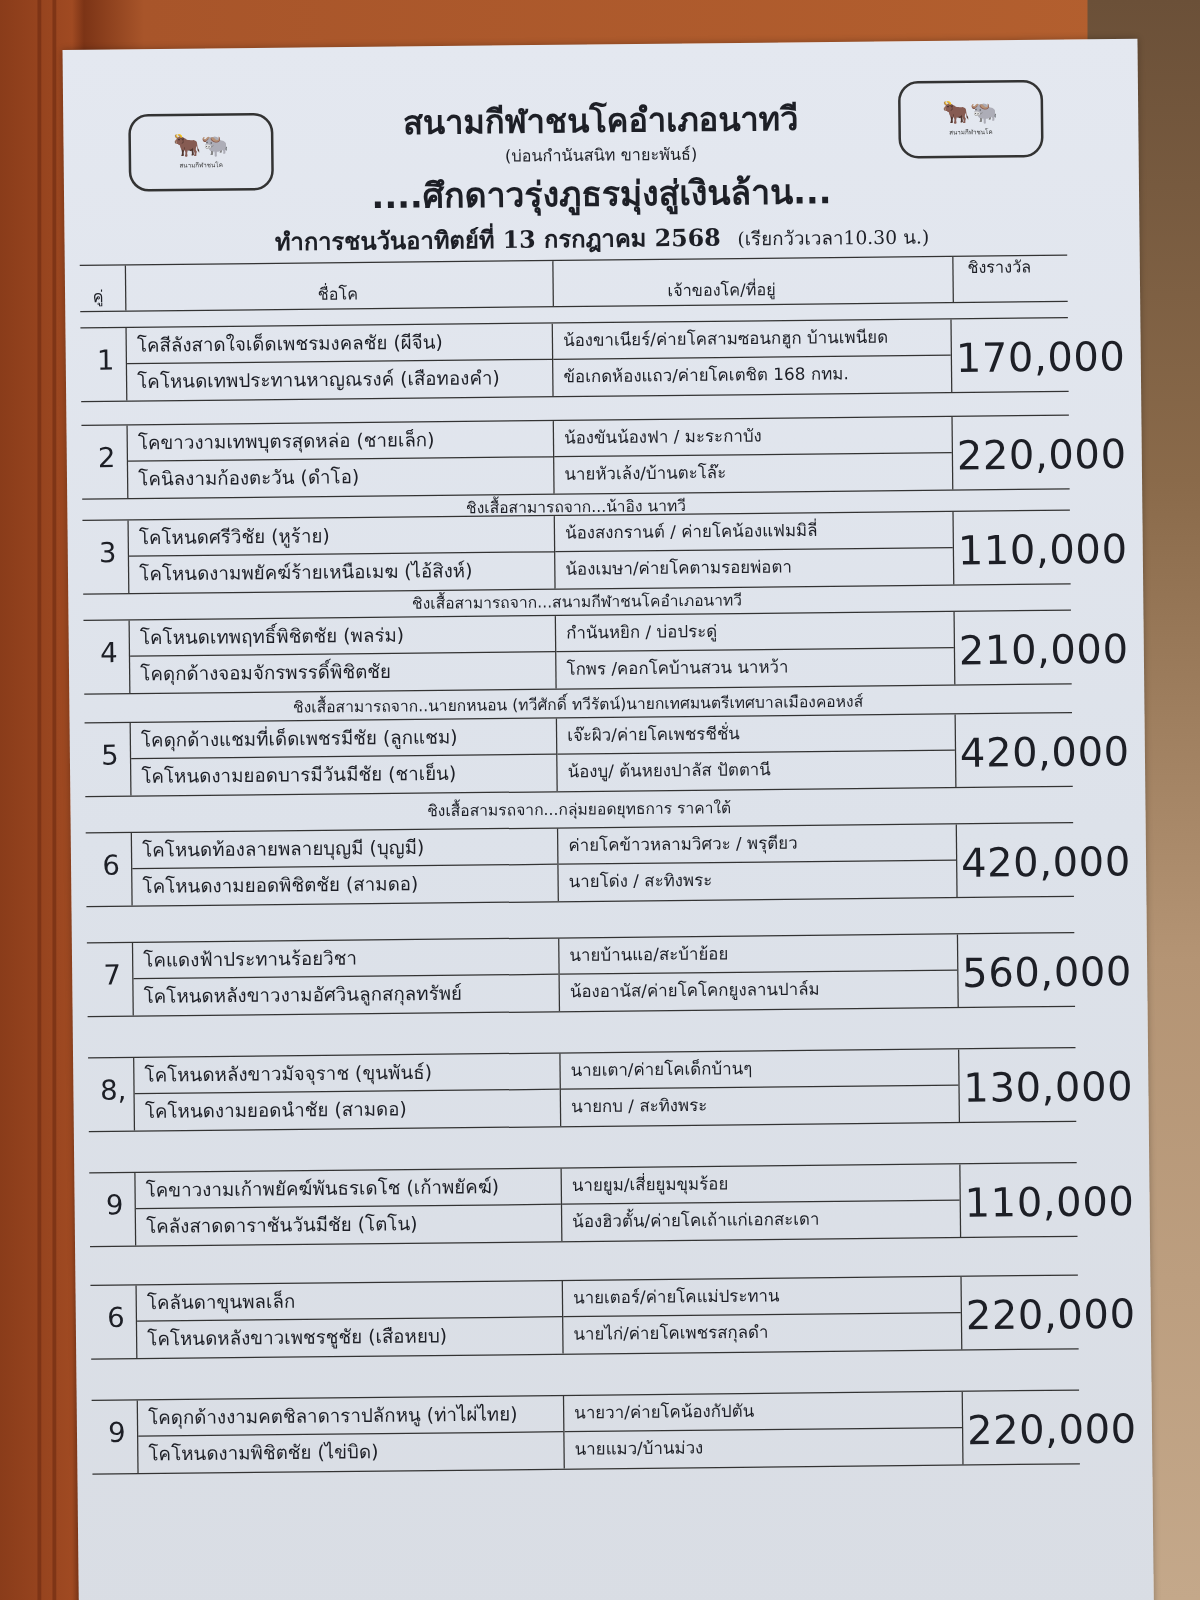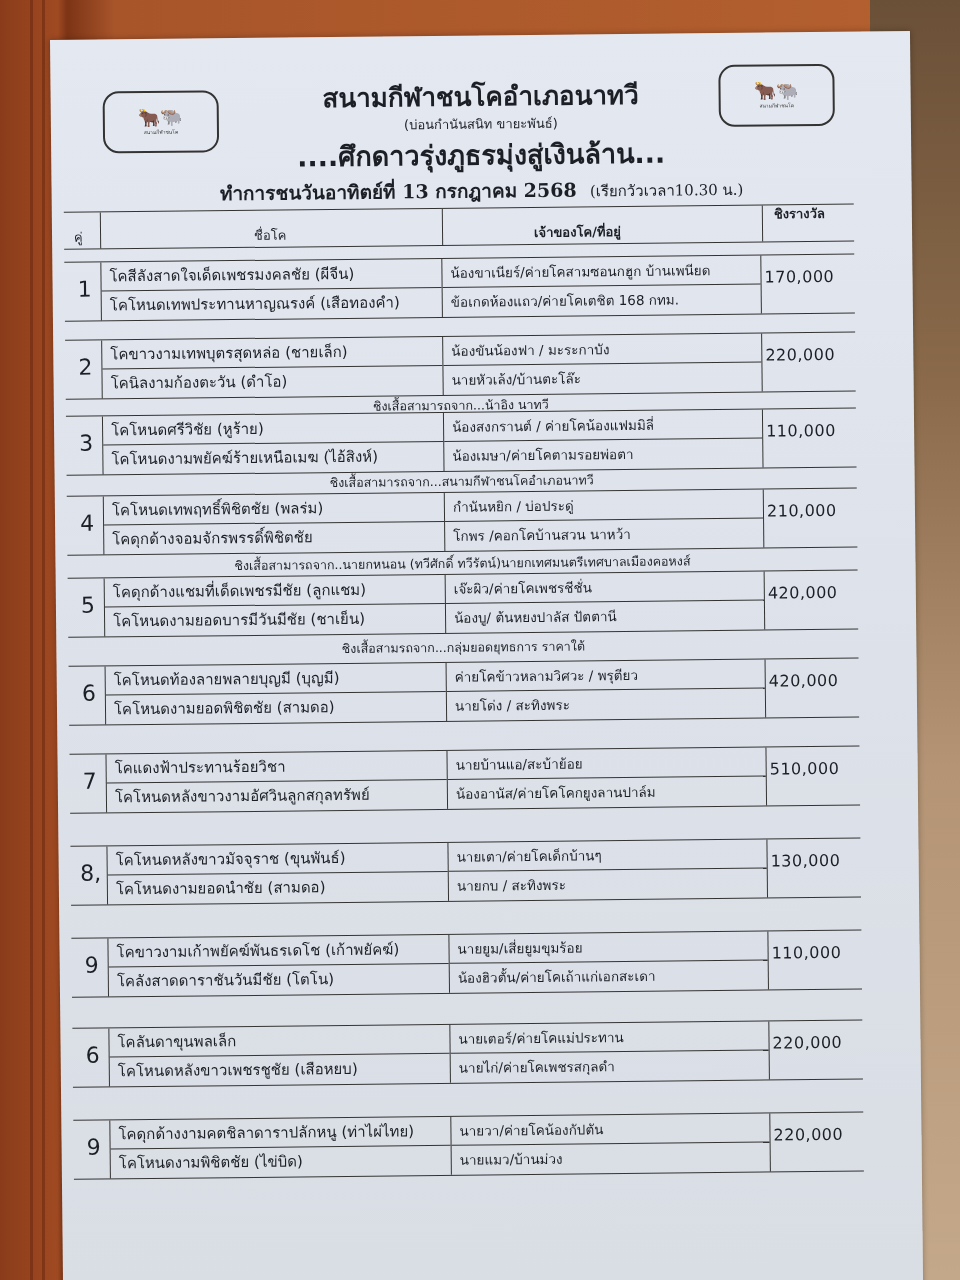--- a/index.html
+++ b/index.html
@@ -38,22 +38,22 @@
     .t4 .call { font-size: 15px; font-weight: normal; }
 
     .header-row {
       position: absolute; left: 12px; top: 172px; width: 790px; height: 36px;
       border-top: 1.5px solid #333; border-bottom: 1.5px solid #333;
       font-size: 13px;
     }
     .header-row span { position: absolute; top: 14px; }
     .h-pair { left: 10px; }
     .h-name { left: 190px; }
-    .h-owner { left: 470px; font-weight: bold; }
-    .h-prize { left: 710px; top: -2px !important; font-weight: bold; }
+    .h-owner { left: 470px; }
+    .h-prize { left: 710px; top: -2px !important; }
     .h-div { position: absolute; top: 0; bottom: 0; border-left: 1.5px solid #333; }
 
     .match {
       position: absolute; left: 12px; width: 790px; height: 58px;
       border-top: 1.5px solid #333; border-bottom: 1.5px solid #333;
     }
     .match .num {
       position: absolute; left: 6px; top: 14px; width: 28px; text-align: center;
       font-size: 22px;
     }
@@ -65,21 +65,21 @@
       position: absolute; left: 378px; top: 0; width: 318px; height: 58px;
       border-right: 1.5px solid #333;
     }
     .match .line {
       height: 28px; line-height: 28px; font-size: 15px; padding-left: 8px; white-space: nowrap; overflow: hidden;
     }
     .match .line + .line { border-top: 1.5px solid #333; }
     .match .col-owners .line { font-size: 13.5px; }
     .match .prize {
       position: absolute; left: 700px; top: 12px; width: 90px; text-align: left;
-      font-size: 16px; letter-spacing: 0.5px;
+      font-size: 32px; letter-spacing: 0.5px;
     }
     .note {
       position: absolute; left: 12px; width: 790px; text-align: center; font-size: 12.5px;
     }
   </style>
 </head>
 <body>
 
 <div class="wood-stripe" style="left:30px"></div>
 <div class="wood-stripe" style="left:42px"></div>
@@ -199,21 +199,21 @@
   <div class="match" style="top:714px">
     <div class="num">7</div>
     <div class="col-names">
       <div class="line">โคแดงฟ้าประทานร้อยวิชา</div>
       <div class="line">โคโหนดหลังขาวงามอัศวินลูกสกุลทรัพย์</div>
     </div>
     <div class="col-owners">
       <div class="line">นายบ้านแอ/สะบ้าย้อย</div>
       <div class="line">น้องอานัส/ค่ายโคโคกยูงลานปาล์ม</div>
     </div>
-    <div class="prize">510,000</div>
+    <div class="prize">560,000</div>
   </div>
 
   <div class="match" style="top:806px">
     <div class="num">8,</div>
     <div class="col-names">
       <div class="line">โคโหนดหลังขาวมัจจุราช (ขุนพันธ์)</div>
       <div class="line">โคโหนดงามยอดนำชัย (สามดอ)</div>
     </div>
     <div class="col-owners">
       <div class="line">นายเตา/ค่ายโคเด็กบ้านๆ</div>

